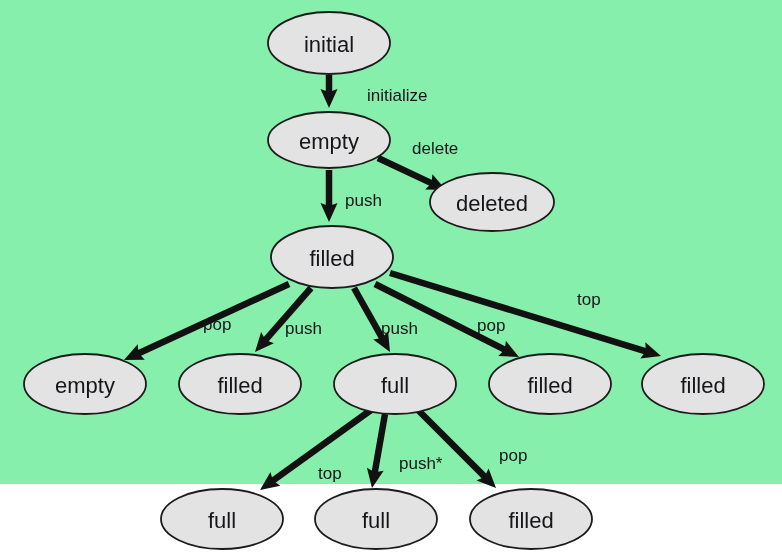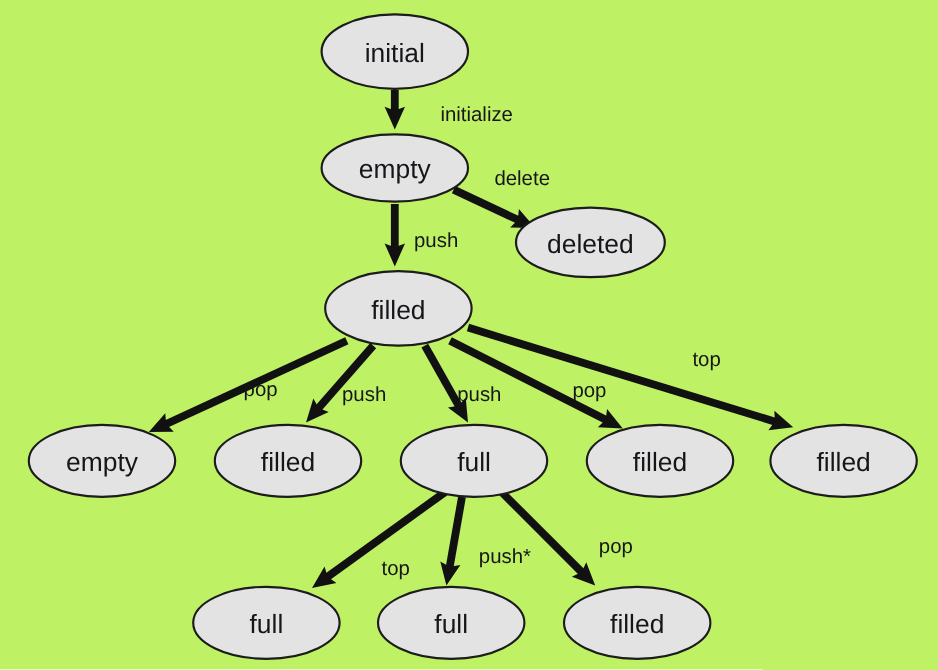--- a/index.html
+++ b/index.html
@@ -9,22 +9,22 @@
   }
   body {
     width: 782px;
     height: 558px;
     font-family: "Liberation Sans", sans-serif;
     overflow: hidden;
   }
   #diagram-root {
     position: relative;
     width: 782px;
-    height: 558px;
-    background: #bef264;
+    height: 484px;
+    background: #86efac;
   }
   svg#state-diagram {
     display: block;
     width: 782px;
     height: 558px;
   }
   .node-ellipse {
     fill: #e3e3e3;
     stroke: #1c1c1c;
     stroke-width: 1.8;

